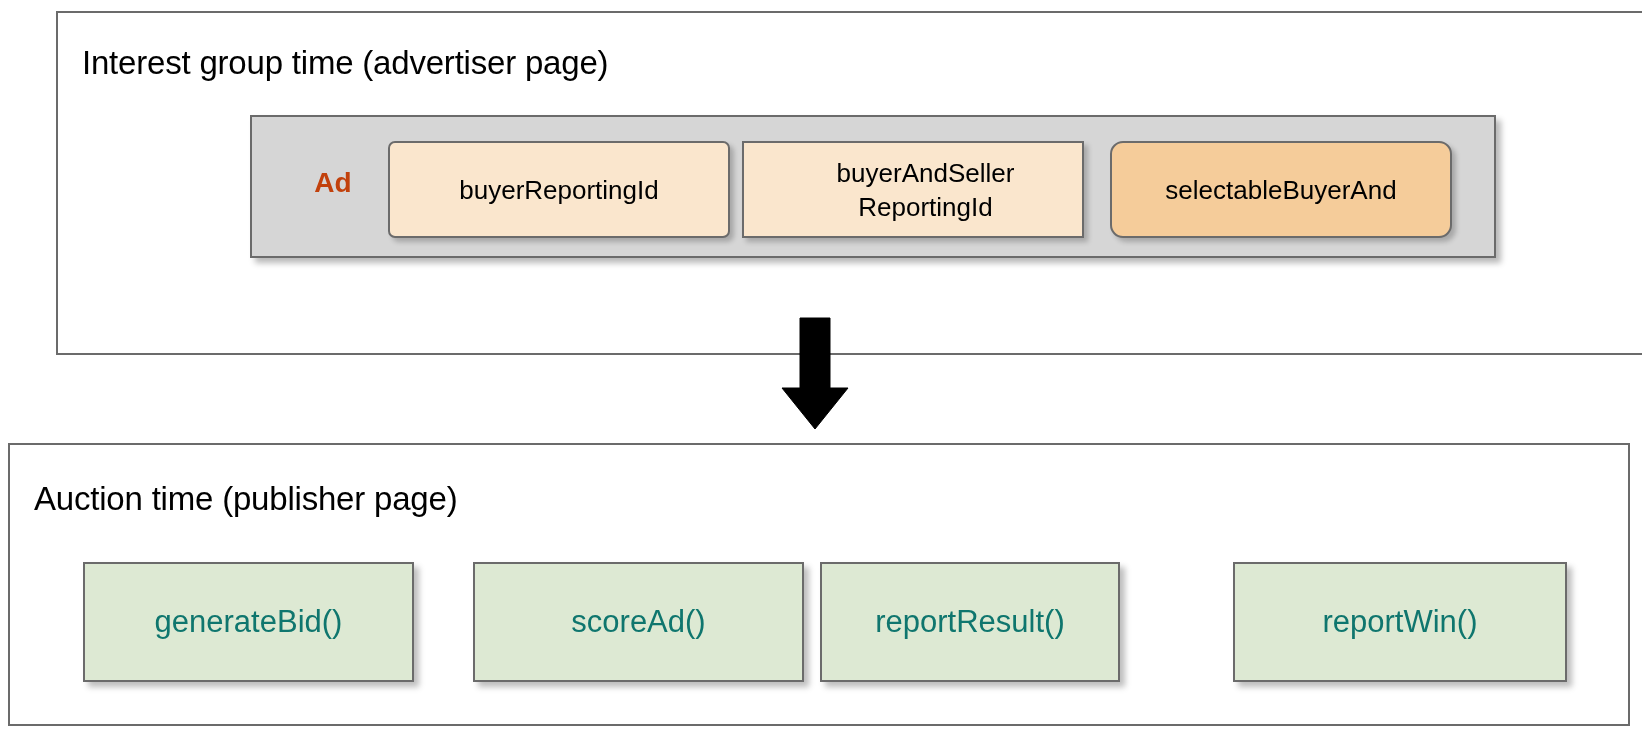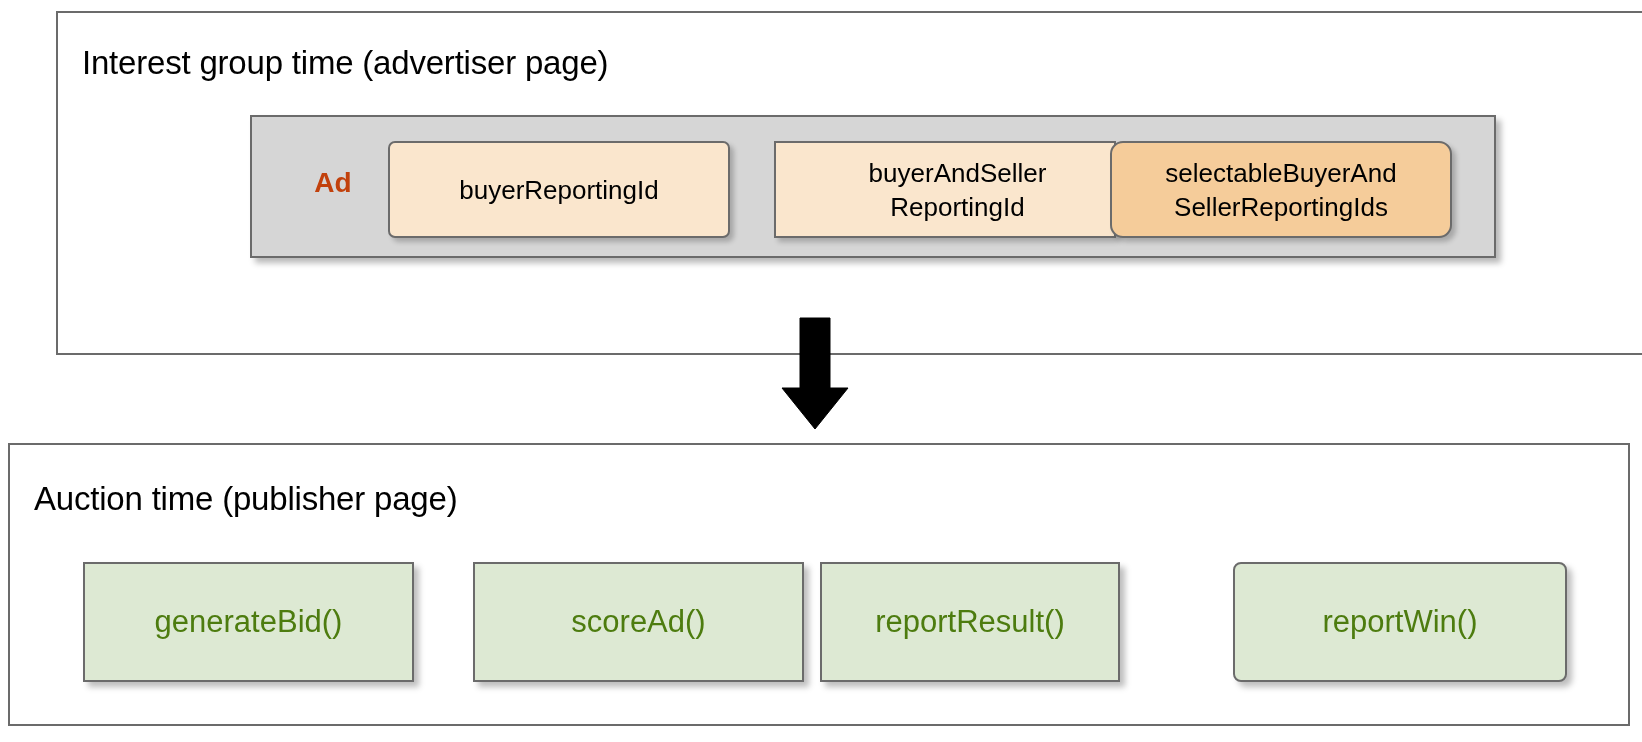--- a/index.html
+++ b/index.html
@@ -94,21 +94,21 @@
     text-align: center;
     font-size: 26px;
     line-height: 34px;
     color: #000000;
     box-shadow: 4px 4px 5px rgba(0,0,0,0.22);
   }
   .id-box.light { background: #fae6cd; }
   .id-box.dark  { background: #f5cc9a; }
 
   #id-box-0 { left: 136px; width: 342px; border-radius: 7px; }
-  #id-box-1 { left: 522px; width: 342px; padding-left: 25px; }
+  #id-box-1 { left: 490px; width: 342px; padding-left: 25px; }
   #id-box-2 { left: 858px; width: 342px; border-radius: 13px; }
 
   
   #flow-arrow {
     position: absolute;
     left: 780px;
     top: 316px;
     width: 70px;
     height: 115px;
   }
@@ -118,27 +118,27 @@
     position: absolute;
     top: 117px;
     height: 120px;
     background: #dde9d3;
     border: 2px solid #6b6b6b;
     box-sizing: border-box;
     display: flex;
     align-items: center;
     justify-content: center;
     font-size: 31px;
-    color: #4d7c0f;
+    color: #0f766e;
     box-shadow: 5px 5px 6px rgba(0,0,0,0.26);
   }
   #fn-box-0 { left: 73px;   width: 331px; }
   #fn-box-1 { left: 463px;  width: 331px; }
   #fn-box-2 { left: 810px;  width: 300px; }
-  #fn-box-3 { left: 1223px; width: 334px; border-radius: 8px; }
+  #fn-box-3 { left: 1223px; width: 334px; }
 </style>
 </head>
 <body>
 
 <div class="canvas">
 
   <div class="panel" id="panel-advertiser">
 
     <div class="panel-title">Interest group time (advertiser page)</div>
 
@@ -153,21 +153,20 @@
       <div class="id-box light" id="id-box-1">
         <span>
           <span>buyerAndSeller</span><br>
           <span>ReportingId</span>
         </span>
       </div>
 
       <div class="id-box dark" id="id-box-2">
         <span>
           <span>selectableBuyerAnd</span><br>
-          <span>SellerReportingIds</span>
         </span>
       </div>
 
     </div>
   </div>
 
   <div id="flow-arrow">
     <svg width="70" height="115" viewBox="0 0 70 115" xmlns="http://www.w3.org/2000/svg">
       <polygon points="20,2 50,2 50,72 68,72 35,113 2,72 20,72" fill="#000000" stroke="#000000" stroke-width="1"></polygon>
     </svg>

